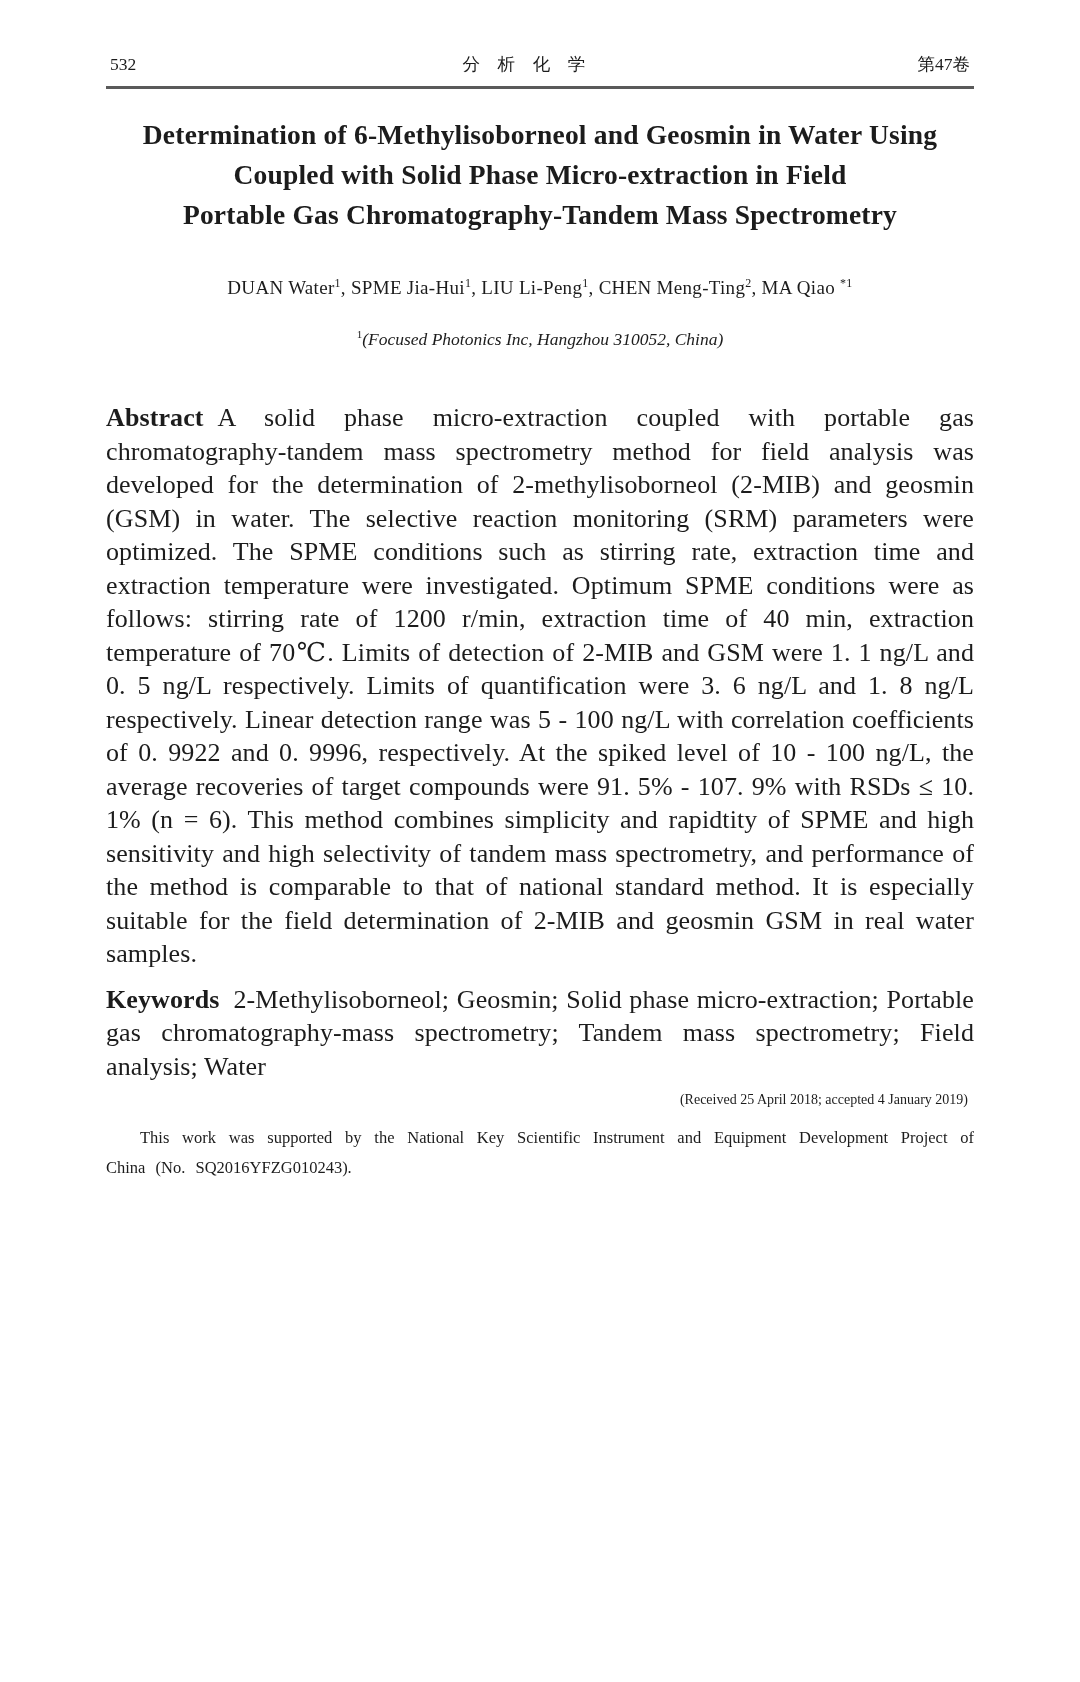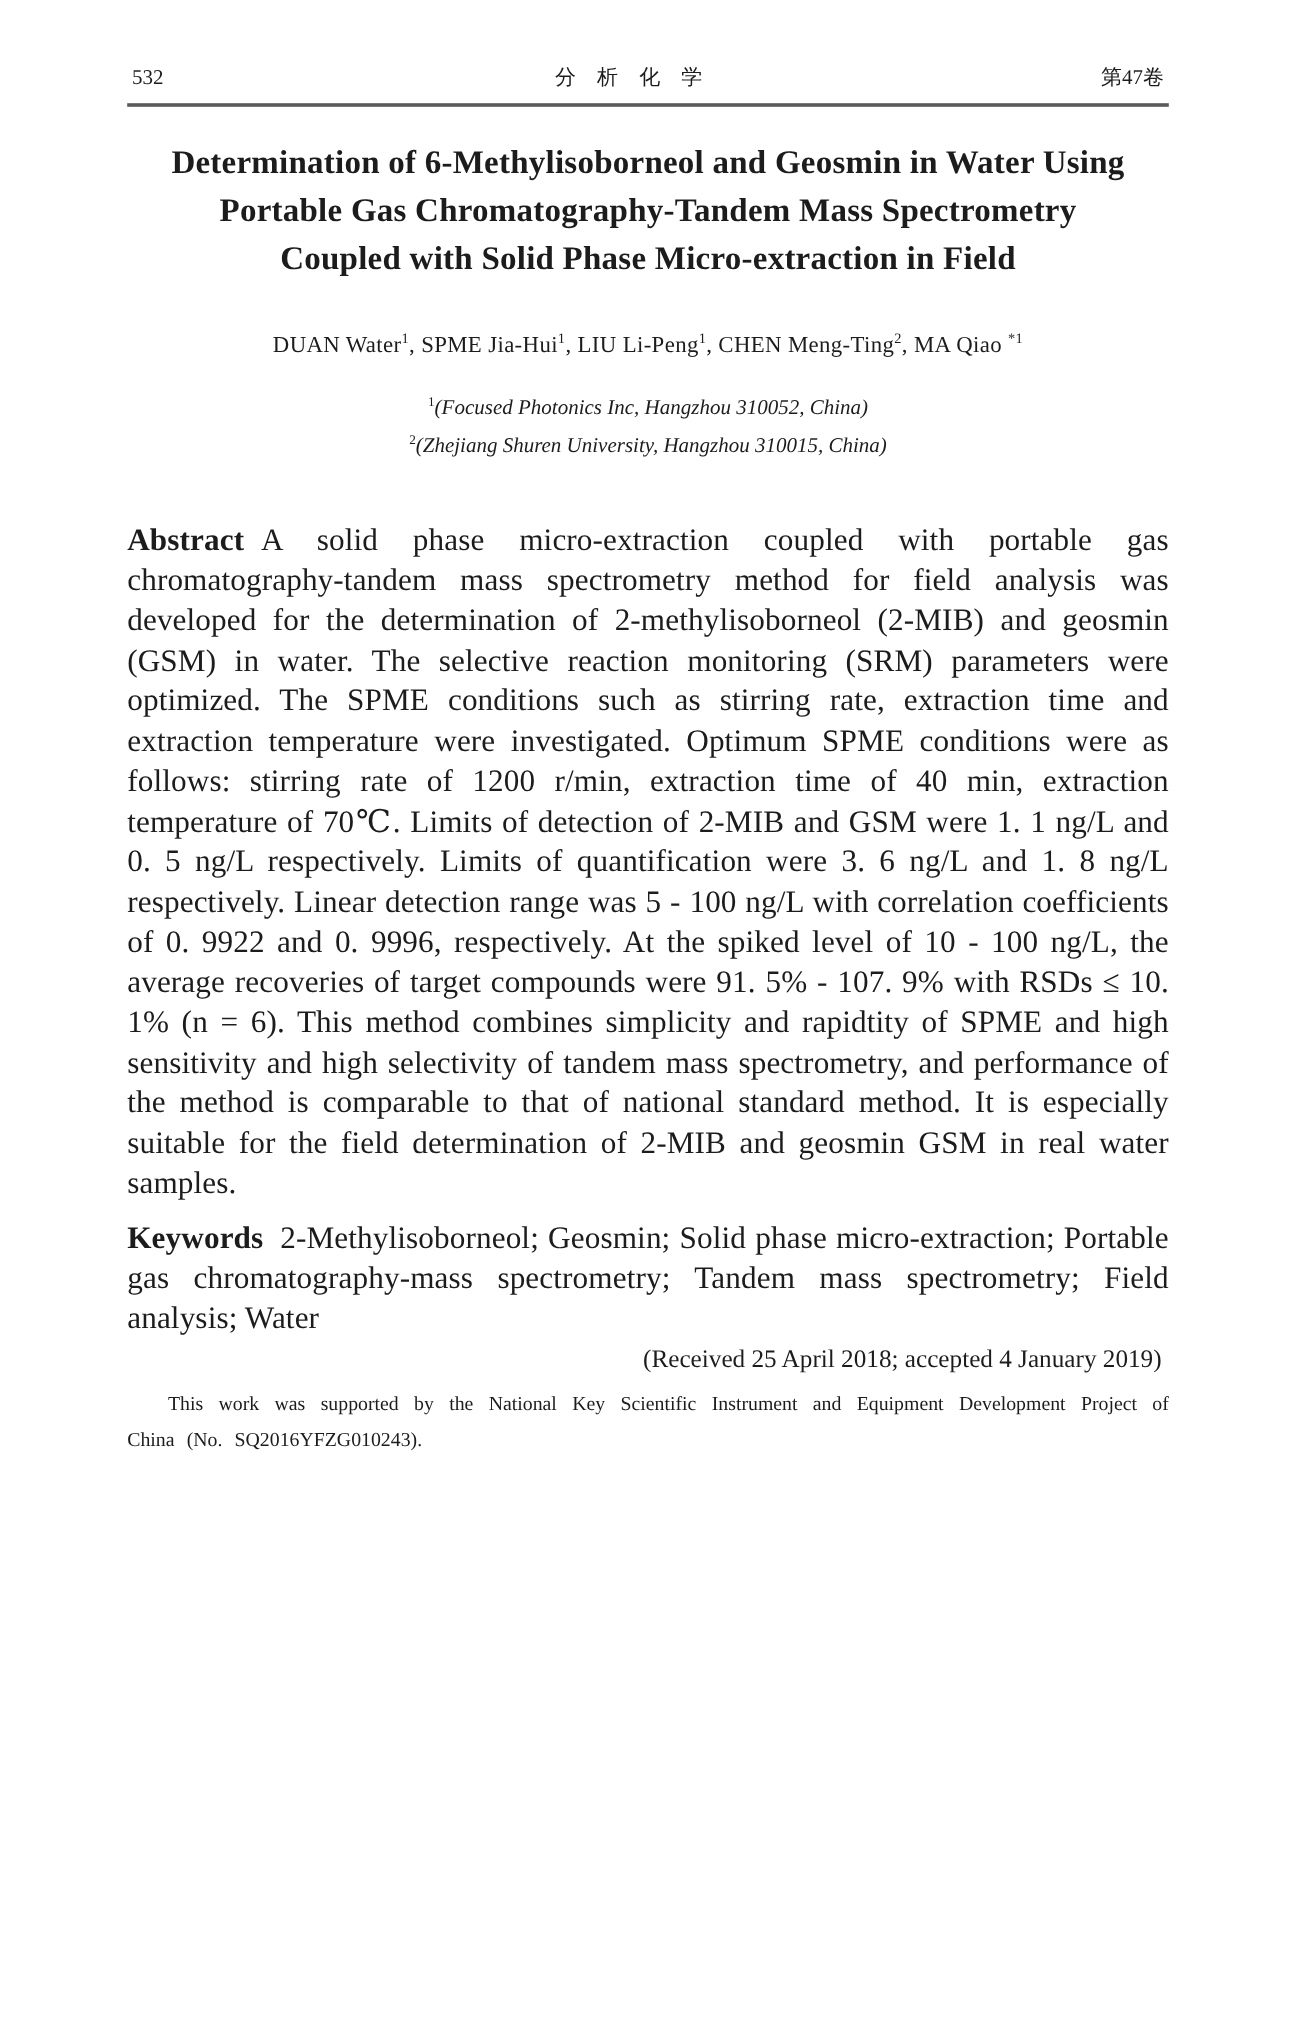--- a/index.html
+++ b/index.html
@@ -78,21 +78,21 @@
   .keywords-para { margin-top: 12px; }
   .run-in-label {
     font-weight: bold;
     padding-right: 14px;
     font-family: "Liberation Serif", "DejaVu Serif", serif;
   }
   
   .received-line {
     margin: 2px 6px 0 0;
     text-align: right;
-    font-size: 21px;
+    font-size: 14px;
     line-height: 30px;
   }
   
   .funding-note {
     margin: 8px 0 0 0;
     font-size: 16.5px;
     line-height: 30px;
     text-align: justify;
     text-indent: 34px;
     word-spacing: 6px;
@@ -106,35 +106,34 @@
   <header class="running-head">
     <span>532</span>
     <span class="journal">分 析 化 学</span>
     <span>第47卷</span>
   </header>
 
   <hr class="header-rule">
 
   <h1 class="article-title">
     <span class="t-line">Determination of 6-Methylisoborneol and Geosmin in Water Using</span>
+    <span class="t-line">Coupled with Solid Phase Micro-extraction in Field</span>
     <span class="t-line">Portable Gas Chromatography-Tandem Mass Spectrometry</span>
-    <span class="t-line">Coupled with Solid Phase Micro-extraction in Field</span>
   </h1>
 
   <div class="author-line">
     <span><span>DUAN Water</span><sup>1</sup><span>, </span></span>
     <span><span>SPME Jia-Hui</span><sup>1</sup><span>, </span></span>
     <span><span>LIU Li-Peng</span><sup>1</sup><span>, </span></span>
     <span><span>CHEN Meng-Ting</span><sup>2</sup><span>, </span></span>
     <span><span>MA Qiao</span> <sup>*1</sup></span>
   </div>
 
   <div class="affiliations">
     <span class="affiliation"><sup>1</sup><span>(Focused Photonics Inc, Hangzhou 310052, China)</span></span>
-    <span class="affiliation"><sup>2</sup><span>(Zhejiang Shuren University, Hangzhou 310015, China)</span></span>
   </div>
 
   <p class="abstract-para">
     <span class="run-in-label">Abstract</span><span>A solid phase micro-extraction coupled with portable gas chromatography-tandem mass spectrometry method for field analysis was developed for the determination of 2-methylisoborneol (2-MIB) and geosmin (GSM) in water. The selective reaction monitoring (SRM) parameters were optimized. The SPME conditions such as stirring rate, extraction time and extraction temperature were investigated. Optimum SPME conditions were as follows: stirring rate of 1200 r/min, extraction time of 40 min, extraction temperature of 70℃. Limits of detection of 2-MIB and GSM were 1. 1 ng/L and 0. 5 ng/L respectively. Limits of quantification were 3. 6 ng/L and 1. 8 ng/L respectively. Linear detection range was 5 - 100 ng/L with correlation coefficients of 0. 9922 and 0. 9996, respectively. At the spiked level of 10 - 100 ng/L, the average recoveries of target compounds were 91. 5% - 107. 9% with RSDs ≤ 10. 1% (n = 6). This method combines simplicity and rapidtity of SPME and high sensitivity and high selectivity of tandem mass spectrometry, and performance of the method is comparable to that of national standard method. It is especially suitable for the field determination of 2-MIB and geosmin GSM in real water samples.</span>
   </p>
 
   <p class="keywords-para">
     <span class="run-in-label">Keywords</span><span>2-Methylisoborneol; Geosmin; Solid phase micro-extraction; Portable gas chromatography-mass spectrometry; Tandem mass spectrometry; Field analysis; Water</span>
   </p>
 

